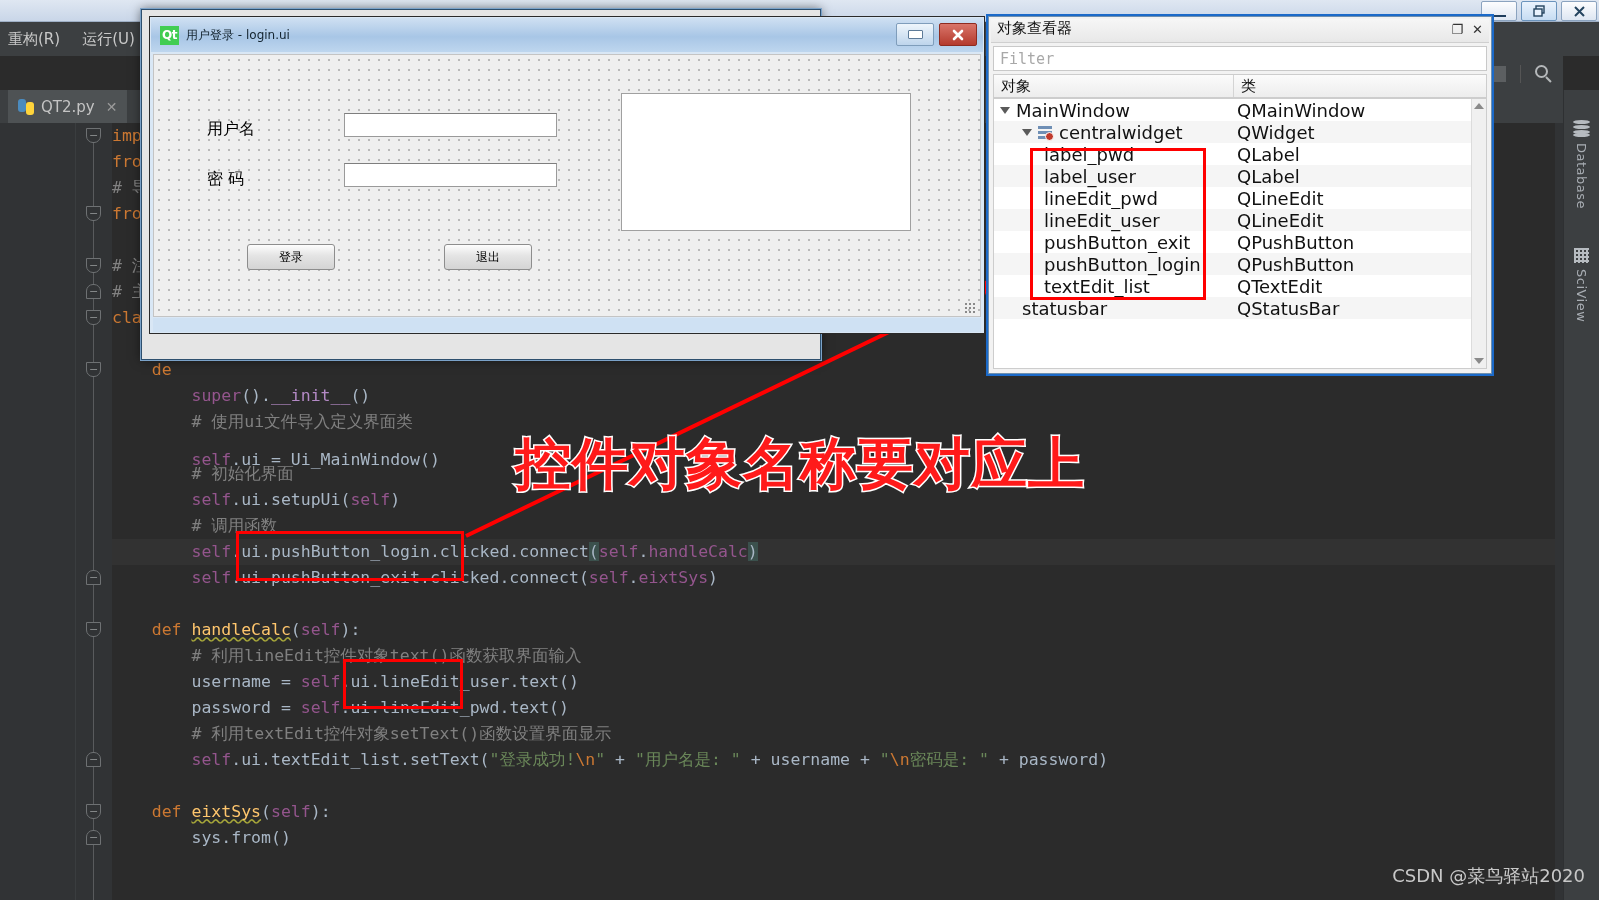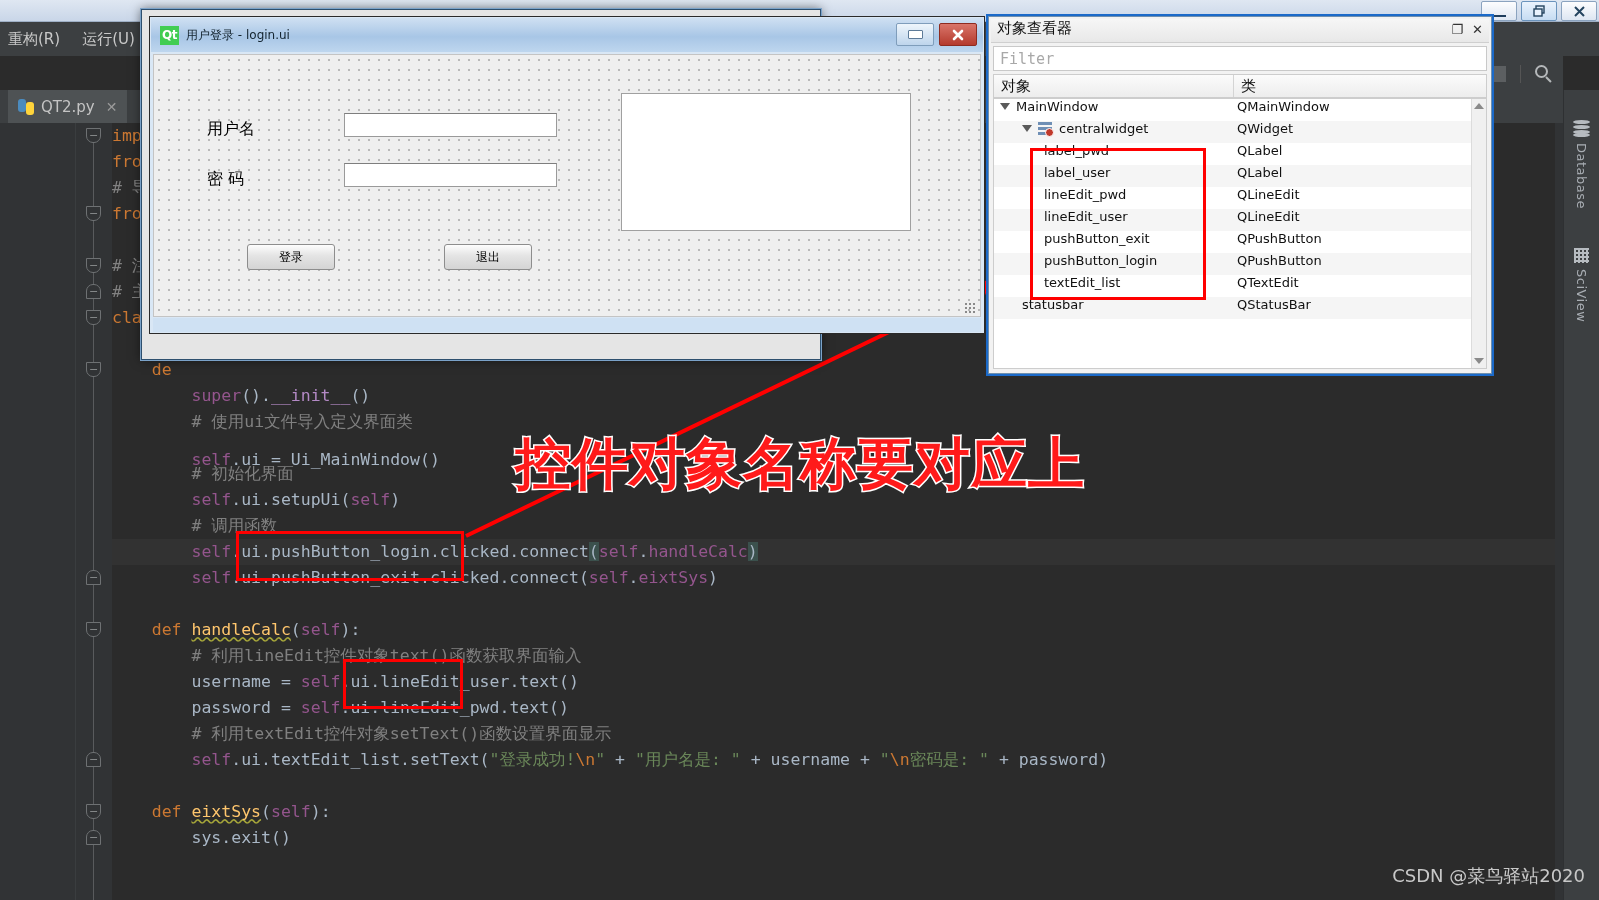--- a/index.html
+++ b/index.html
@@ -206,21 +206,21 @@
   }
   .tree-head {
     position:absolute; left:4px; top:57px; right:4px; height: 24px;
     background: linear-gradient(#fbfbfb, #ededed); border:1px solid #cdcdcd;
     display:flex; font-size:15px; color:#111;
   }
   .tree-head div { display:flex; align-items:center; padding-left:7px; }
   .th-obj { width: 240px; border-right: 1px solid #d4d4d4; }
   .tree-body { position:absolute; left:4px; top:81px; right:4px; bottom: 4px;
                background:#fff; border:1px solid #cdcdcd; overflow:hidden; }
-  .trow { position: relative; height: 22px; display:flex; font-size:13px; color:#111; align-items:flex-start; }
+  .trow { position: relative; height: 22px; display:flex; font-size:18px; color:#111; align-items:flex-end; }
   .trow.alt { background: #f5f5f5; }
   .trow .c1 { width: 243px; display:flex; align-items:center; }
   .trow .c2 { display:flex; align-items:center; }
   .tri { width:0;height:0;border-left:6px solid #5a5a5a;border-top:4px solid transparent;border-bottom:4px solid transparent; }
   .tri.open { border-left:5px solid transparent; border-right:5px solid transparent; border-top:7px solid #5a5a5a; border-bottom:none; }
   .widget-icon { width:16px;height:14px;position:relative; }
   .widget-icon .bar { position:absolute;left:0;width:14px;height:3px;background:#6f8fb5; }
   .widget-icon .dot { position:absolute;right:0;bottom:-1px;width:9px;height:9px;border-radius:50%;background:#c0392b;border:1px solid #fff; }
   .tv-scroll { position:absolute; right:0; top:0; bottom:0; width:15px; background:#f0f0f0; border-left:1px solid #dcdcdc; }
   .tv-arrow { position:absolute; left:2px; width:0;height:0;border-left:5px solid transparent;border-right:5px solid transparent; }
@@ -318,21 +318,21 @@
         <div class="cl" style="top: 442px;"><span class="self">        self</span><span class="ident">.ui.pushButton_exit.clicked.connect(</span><span class="self">self</span><span class="ident">.</span><span class="self">eixtSys</span><span class="ident">)</span></div>
         <div class="cl" style="top: 468px;"></div>
         <div class="cl" style="top: 520px;"><span class="cmt">        # 利用lineEdit控件对象text()函数获取界面输入</span></div>
         <div class="cl" style="top: 494px;"><span class="kw">    def </span><span class="fn wavy">handleCalc</span><span class="ident">(</span><span class="self">self</span><span class="ident">):</span></div>
         <div class="cl" style="top: 546px;"><span class="ident">        username = </span><span class="self">self</span><span class="ident">.ui.lineEdit_user.text()</span></div>
         <div class="cl" style="top: 572px;"><span class="ident">        password = </span><span class="self">self</span><span class="ident">.ui.lineEdit_pwd.text()</span></div>
         <div class="cl" style="top: 598px;"><span class="cmt">        # 利用textEdit控件对象setText()函数设置界面显示</span></div>
         <div class="cl" style="top: 624px;"><span class="self">        self</span><span class="ident">.ui.textEdit_list.setText(</span><span class="str">"登录成功!</span><span class="esc">\n</span><span class="str">"</span><span class="ident"> + </span><span class="str">"用户名是: "</span><span class="ident"> + username + </span><span class="str">"</span><span class="esc">\n</span><span class="str">密码是: "</span><span class="ident"> + password)</span></div>
         <div class="cl" style="top: 650px;"></div>
         <div class="cl" style="top: 676px;"><span class="kw">    def </span><span class="fn wavy">eixtSys</span><span class="ident">(</span><span class="self">self</span><span class="ident">):</span></div>
-        <div class="cl" style="top: 702px;"><span class="ident">        sys.exit()</span></div>
+        <div class="cl" style="top: 702px;"><span class="ident">        sys.from()</span></div>
         <div class="cl" style="top: 728px;"></div>
         <div class="cl" style="top: 754px;"></div>
       </div>
     <div id="gutter-nums">
         <div class="ln" style="top: 0px;">1</div>
         <div class="ln" style="top: 26px;">2</div>
         <div class="ln" style="top: 52px;">3</div>
         <div class="ln" style="top: 78px;">4</div>
         <div class="ln" style="top: 104px;">5</div>
         <div class="ln" style="top: 130px;">6</div>

